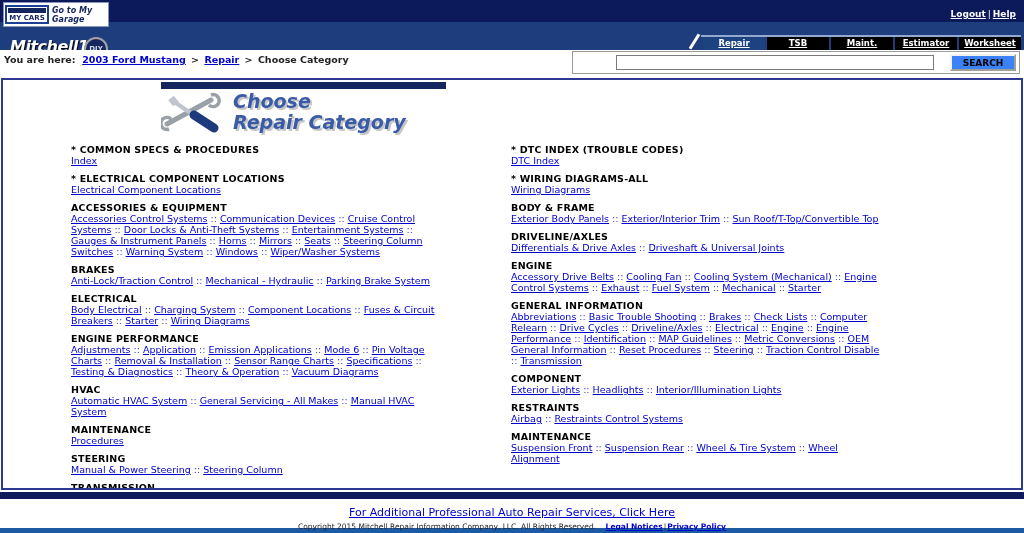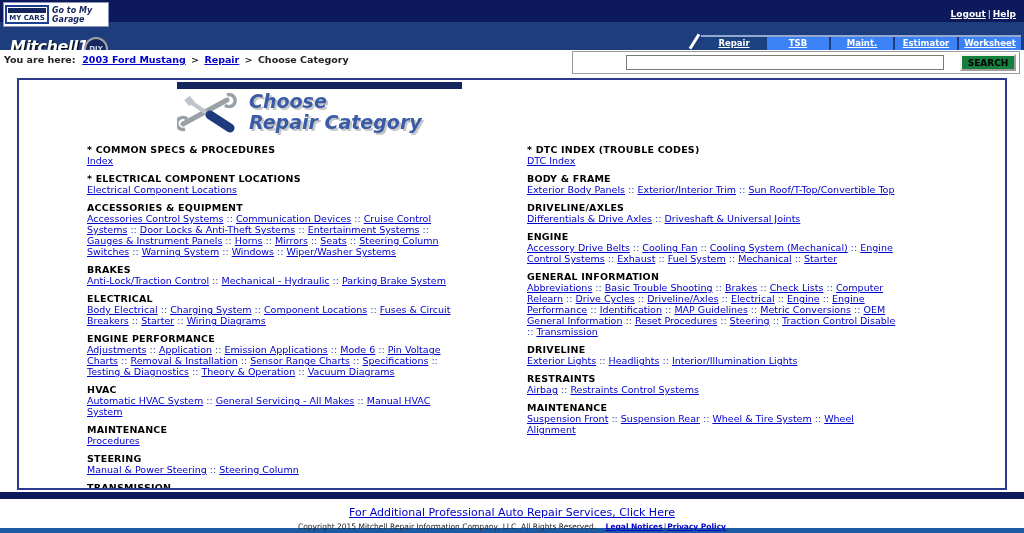--- a/index.html
+++ b/index.html
@@ -23,37 +23,37 @@
   .brand-bar { position:relative; height:28px; background:#1E3D7C; }
   .logo { position:absolute; left:10px; top:15px; }
   .logo-name { color:#fff; font-size:16px; font-weight:bold; font-style:italic; letter-spacing:-0.5px;
     text-shadow:1px 1px 1px #000; }
   .logo-tagline { color:#aebcd8; font-size:6.5px; font-style:italic; margin-top:0px; }
   .logo-badge { position:absolute; left:74px; top:0px; width:24px; height:24px; border-radius:50%;
     background:#16265E; border:2px solid #a3a3a3; color:#cfd8ee; font-size:7px; font-weight:bold;
     display:flex; align-items:center; justify-content:center; }
   .slash { position:absolute; right:328px; bottom:0; width:3px; height:17px; background:#fff; transform:rotate(32deg); }
   .tab-bar { position:absolute; right:3px; bottom:0; display:flex; border-top:2px solid #93A9D2; padding-top:0; }
-  .tab { display:block; width:62px; height:13px; line-height:13px; margin-left:2px; background:#3b82f6;
+  .tab { display:block; width:62px; height:13px; line-height:13px; margin-left:2px; background:#000000;
     color:#fff; font-size:8.5px; font-weight:bold; text-align:center; text-decoration:underline; cursor:pointer; }
   .tab.active { background:#1C4280; }
 
   
   .crumb-row { position:relative; height:28px; background:#fff; }
   .breadcrumb { position:absolute; left:4px; top:4px; font-size:9.5px; font-weight:bold; color:#222; }
   .breadcrumb a { color:#0000CC; text-decoration:underline; cursor:pointer; }
   .breadcrumb .bc-sep { color:#222; margin:0 2px; }
   .search-panel { position:absolute; right:4px; top:1px; width:448px; height:23px; background:#fff;
     border:1px solid #9a9a9a; display:flex; align-items:center; justify-content:flex-end; padding:2px 3px; }
   .search-input { width:318px; height:15px; border:1px solid #7a7a7a; font-size:10px; padding:0 2px; }
-  .search-btn { margin-left:16px; height:17px; width:56px; background:#15803d; border:2px outset #f4f2ee;
+  .search-btn { margin-left:16px; height:17px; width:66px; background:#3b82f6; border:2px outset #f4f2ee;
     font-size:9px; font-weight:bold; color:#000; cursor:pointer; font-family:"DejaVu Sans", sans-serif; }
 
   
-  .content-box { margin:0 17px; height:412px; border:2px solid #2B3990; background:#fff; overflow:hidden; }
+  .content-box { margin:0 1px; height:412px; border:2px solid #2B3990; background:#fff; overflow:hidden; }
   .title-area { margin:2px 0 0 158px; width:310px; }
   .title-topbar { width:285px; height:7px; background:#15255E; }
   .title-row { display:flex; margin-top:2px; align-items:flex-start; }
   .title-text { margin-left:12px; color:#3A5BA6; font-size:19px; line-height:21px; font-weight:bold; font-style:italic;
     text-shadow:2px 2px 0 #c6c6c6; }
 
   .cat-grid { display:flex; margin-top:11px; padding-left:68px; }
   .col-left { width:366px; }
   .col-right { width:372px; margin-left:74px; }
   .section { margin-bottom:7px; }
@@ -184,37 +184,41 @@
           <div class="section">
             <div class="sec-header">TRANSMISSION</div>
           </div>
         </div>
       <div class="col-right">
           <div class="section">
             <div class="sec-header">* DTC INDEX (TROUBLE CODES)</div>
             <div class="sec-links"><a class="cat-link">DTC Index</a></div>
           </div>
           <div class="section">
+            <div class="sec-header">* WIRING DIAGRAMS-ALL</div>
+            <div class="sec-links"><a class="cat-link">Wiring Diagrams</a></div>
+          </div>
+          <div class="section">
             <div class="sec-header">BODY &amp; FRAME</div>
             <div class="sec-links"><a class="cat-link">Exterior Body Panels</a><span class="sep"> :: </span><a class="cat-link">Exterior/Interior Trim</a><span class="sep"> :: </span><a class="cat-link">Sun Roof/T-Top/Convertible Top</a></div>
           </div>
           <div class="section">
             <div class="sec-header">DRIVELINE/AXLES</div>
             <div class="sec-links"><a class="cat-link">Differentials &amp; Drive Axles</a><span class="sep"> :: </span><a class="cat-link">Driveshaft &amp; Universal Joints</a></div>
           </div>
           <div class="section">
             <div class="sec-header">ENGINE</div>
             <div class="sec-links"><a class="cat-link">Accessory Drive Belts</a><span class="sep"> :: </span><a class="cat-link">Cooling Fan</a><span class="sep"> :: </span><a class="cat-link">Cooling System (Mechanical)</a><span class="sep"> :: </span><a class="cat-link">Engine Control Systems</a><span class="sep"> :: </span><a class="cat-link">Exhaust</a><span class="sep"> :: </span><a class="cat-link">Fuel System</a><span class="sep"> :: </span><a class="cat-link">Mechanical</a><span class="sep"> :: </span><a class="cat-link">Starter</a></div>
           </div>
           <div class="section">
             <div class="sec-header">GENERAL INFORMATION</div>
             <div class="sec-links"><a class="cat-link">Abbreviations</a><span class="sep"> :: </span><a class="cat-link">Basic Trouble Shooting</a><span class="sep"> :: </span><a class="cat-link">Brakes</a><span class="sep"> :: </span><a class="cat-link">Check Lists</a><span class="sep"> :: </span><a class="cat-link">Computer Relearn</a><span class="sep"> :: </span><a class="cat-link">Drive Cycles</a><span class="sep"> :: </span><a class="cat-link">Driveline/Axles</a><span class="sep"> :: </span><a class="cat-link">Electrical</a><span class="sep"> :: </span><a class="cat-link">Engine</a><span class="sep"> :: </span><a class="cat-link">Engine Performance</a><span class="sep"> :: </span><a class="cat-link">Identification</a><span class="sep"> :: </span><a class="cat-link">MAP Guidelines</a><span class="sep"> :: </span><a class="cat-link">Metric Conversions</a><span class="sep"> :: </span><a class="cat-link">OEM General Information</a><span class="sep"> :: </span><a class="cat-link">Reset Procedures</a><span class="sep"> :: </span><a class="cat-link">Steering</a><span class="sep"> :: </span><a class="cat-link">Traction Control Disable</a><span class="sep"> :: </span><a class="cat-link">Transmission</a></div>
           </div>
           <div class="section">
-            <div class="sec-header">DRIVELINE</div>
+            <div class="sec-header">COMPONENT</div>
             <div class="sec-links"><a class="cat-link">Exterior Lights</a><span class="sep"> :: </span><a class="cat-link">Headlights</a><span class="sep"> :: </span><a class="cat-link">Interior/Illumination Lights</a></div>
           </div>
           <div class="section">
             <div class="sec-header">RESTRAINTS</div>
             <div class="sec-links"><a class="cat-link">Airbag</a><span class="sep"> :: </span><a class="cat-link">Restraints Control Systems</a></div>
           </div>
           <div class="section">
             <div class="sec-header">MAINTENANCE</div>
             <div class="sec-links"><a class="cat-link">Suspension Front</a><span class="sep"> :: </span><a class="cat-link">Suspension Rear</a><span class="sep"> :: </span><a class="cat-link">Wheel &amp; Tire System</a><span class="sep"> :: </span><a class="cat-link">Wheel Alignment</a></div>
           </div>

